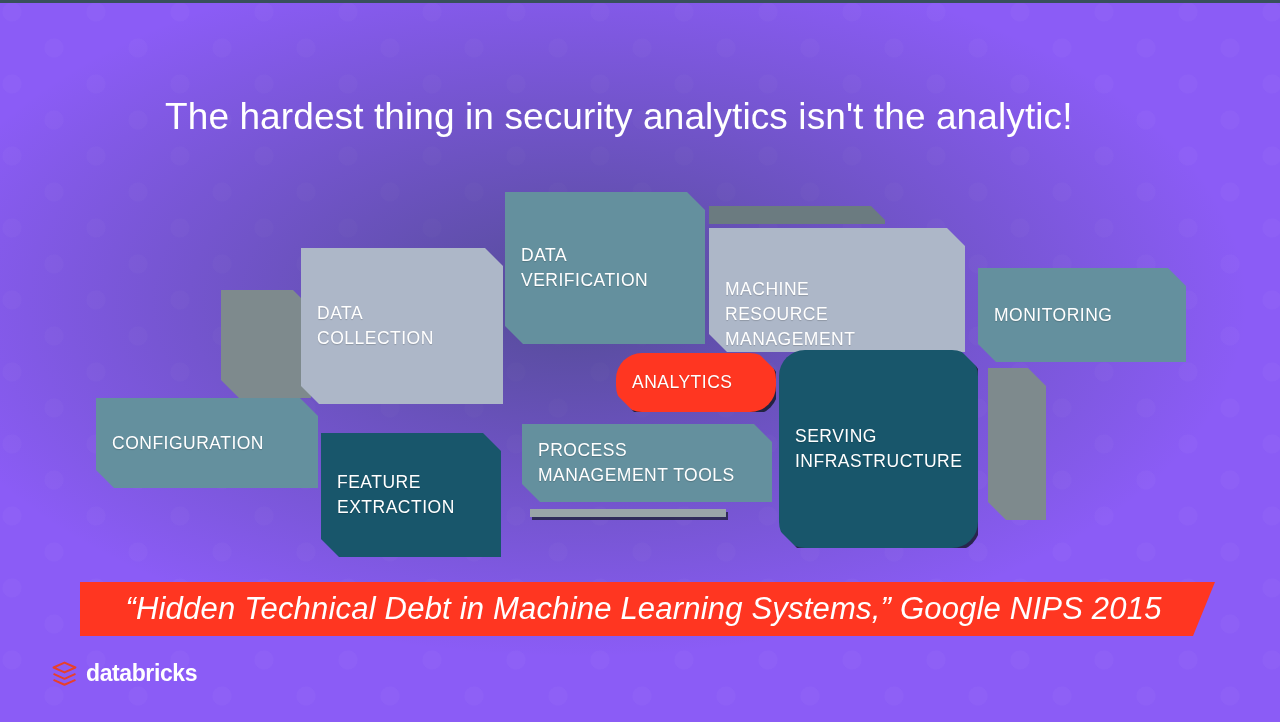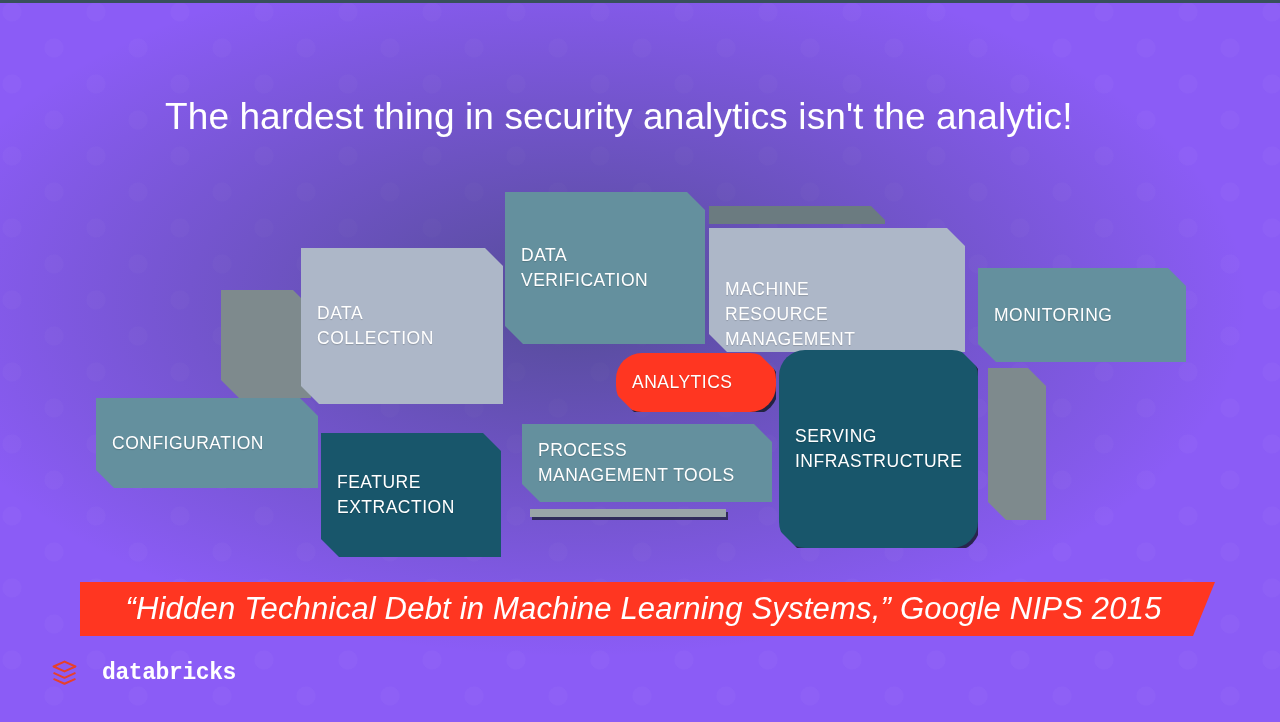--- a/index.html
+++ b/index.html
@@ -82,21 +82,21 @@
   #citation .ctext {
     color:#ffffff;
     font-size:31px;
     font-style:italic;
     letter-spacing:0.2px;
     white-space:nowrap;
     padding-right:8px;
   }
 
   
-  #logo { position:absolute; left:52px; top:660px; display:flex; align-items:flex-start; gap:25px;font-family:Liberation Mono, monospace; }
+  #logo { position:absolute; left:52px; top:660px; display:flex; align-items:flex-end; gap:9px; }
   #logo .mark { width:25px; height:26px; flex:0 0 auto; }
   #logo .word { color:#ffffff; font-size:23px; font-weight:700; letter-spacing:-0.4px; }
 </style>
 </head>
 <body>
 
 <div id="slide">
 
   <div id="hexpattern"></div>
   <div id="vignette"></div>

